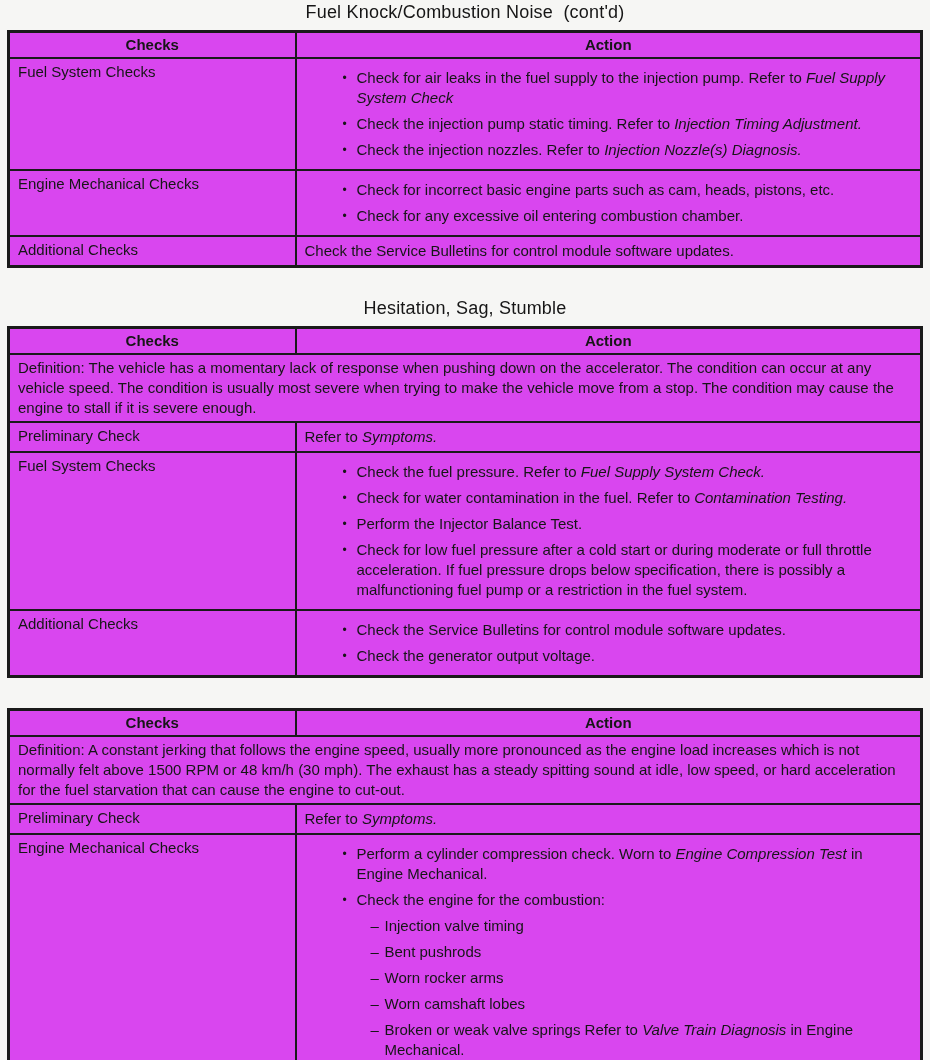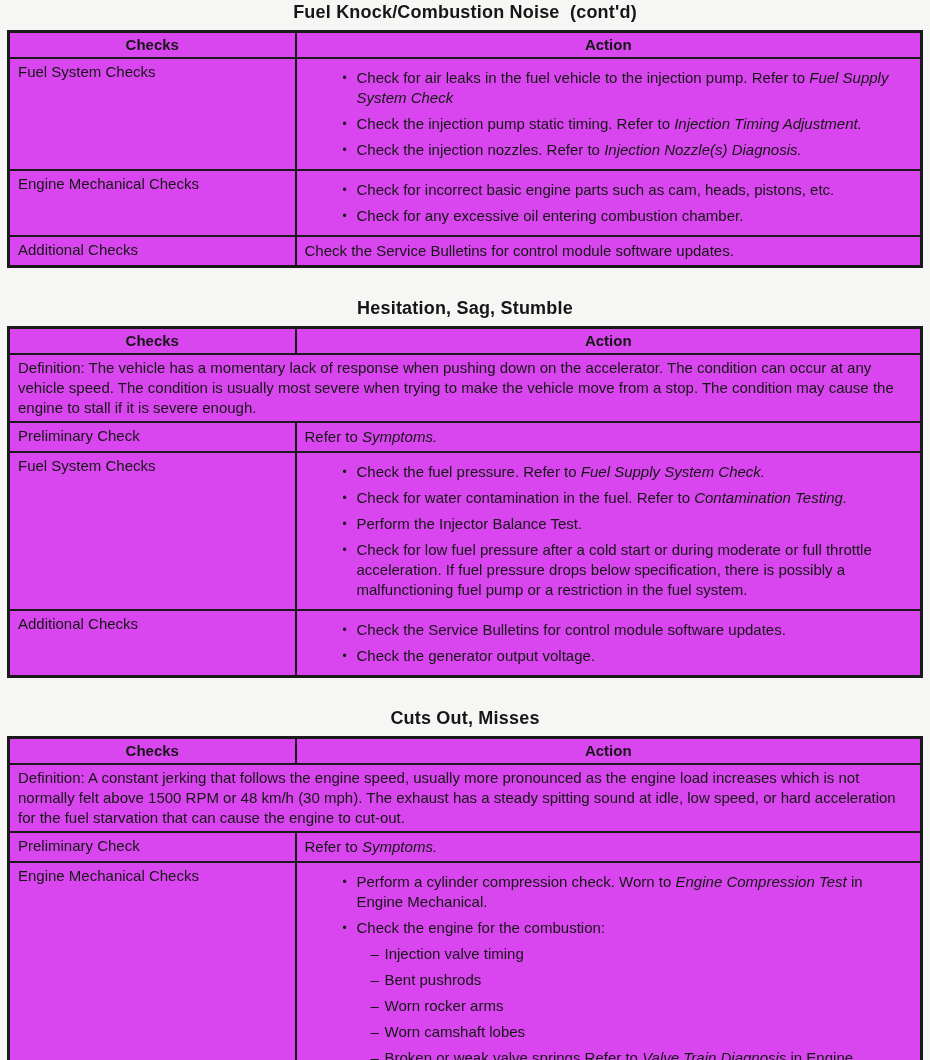--- a/index.html
+++ b/index.html
@@ -16,21 +16,21 @@
   }
   .page {
     width: 916px;
     margin: 0 auto;
     padding-top: 2px;
   }
   .tbl-block { margin: 0 0 24px 0; }
   .tbl-block + .tbl-block { margin-top: 30px; }
   .tbl-title {
     font-size: 18px;
-    font-weight: bold;
+    font-weight: normal;
     text-align: center;
     margin: 0 0 7px 0;
     letter-spacing: 0.2px;
     white-space: pre-wrap;
   }
   table.grid {
     width: 100%;
     border-collapse: collapse;
     border: 3px solid #1a1a1a;
     table-layout: fixed;
@@ -85,21 +85,21 @@
               <th>Checks</th>
               <th>Action</th>
             </tr>
           </thead>
           <tbody>
             <tr>
               <td class="check-cell">Fuel System Checks</td>
               <td class="action-cell">
                 <div class="item bullet">
                   <span class="marker">•</span>
-                  <span class="txt"><span class="">Check for air leaks in the fuel vehicle to the injection pump. Refer to </span><span class="it">Fuel Supply System Check</span></span>
+                  <span class="txt"><span class="">Check for air leaks in the fuel supply to the injection pump. Refer to </span><span class="it">Fuel Supply System Check</span></span>
                 </div>
                 <div class="item bullet">
                   <span class="marker">•</span>
                   <span class="txt"><span class="">Check the injection pump static timing. Refer to </span><span class="it">Injection Timing Adjustment.</span></span>
                 </div>
                 <div class="item bullet">
                   <span class="marker">•</span>
                   <span class="txt"><span class="">Check the injection nozzles. Refer to </span><span class="it">Injection Nozzle(s) Diagnosis.</span></span>
                 </div>
               </td>
@@ -184,21 +184,20 @@
                 <div class="item bullet">
                   <span class="marker">•</span>
                   <span class="txt"><span class="">Check the generator output voltage.</span></span>
                 </div>
               </td>
             </tr>
           </tbody>
         </table>
       </section>
       <section class="tbl-block">
-        <h2 class="tbl-title">Cuts Out, Misses</h2>
         <table class="grid">
           <colgroup>
             <col class="c1">
             <col class="c2">
           </colgroup>
           <thead>
             <tr>
               <th>Checks</th>
               <th>Action</th>
             </tr>

